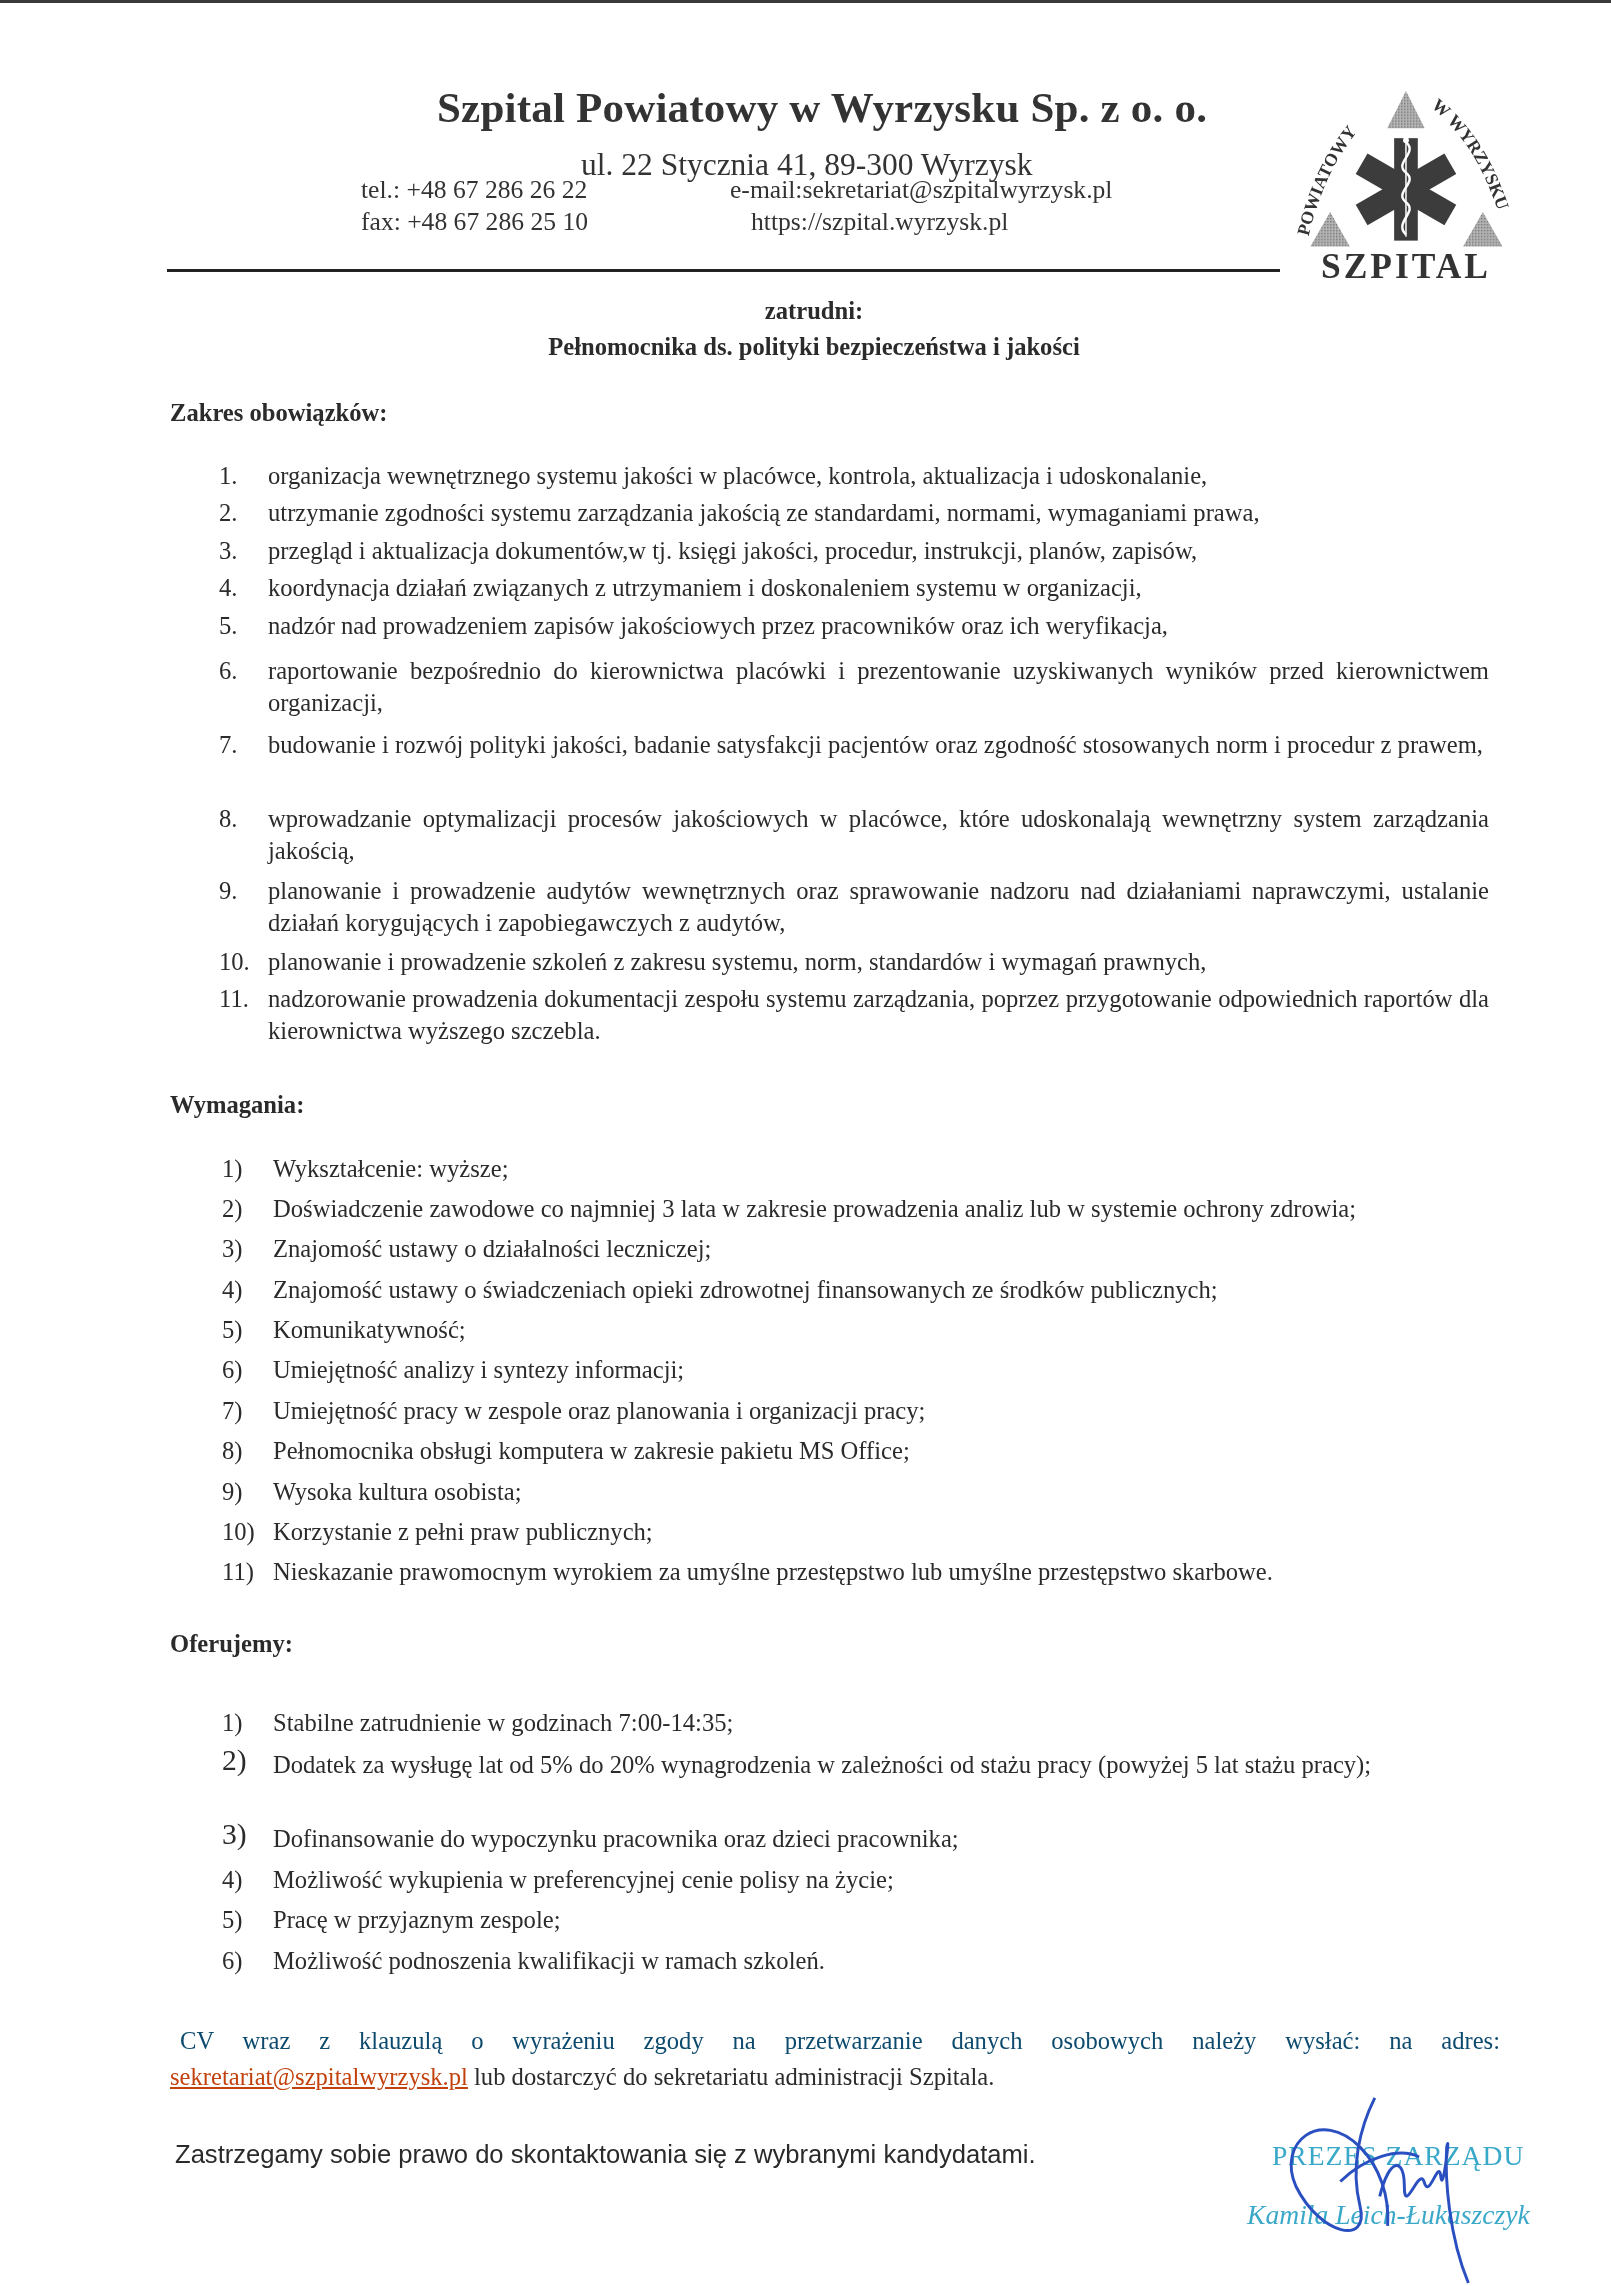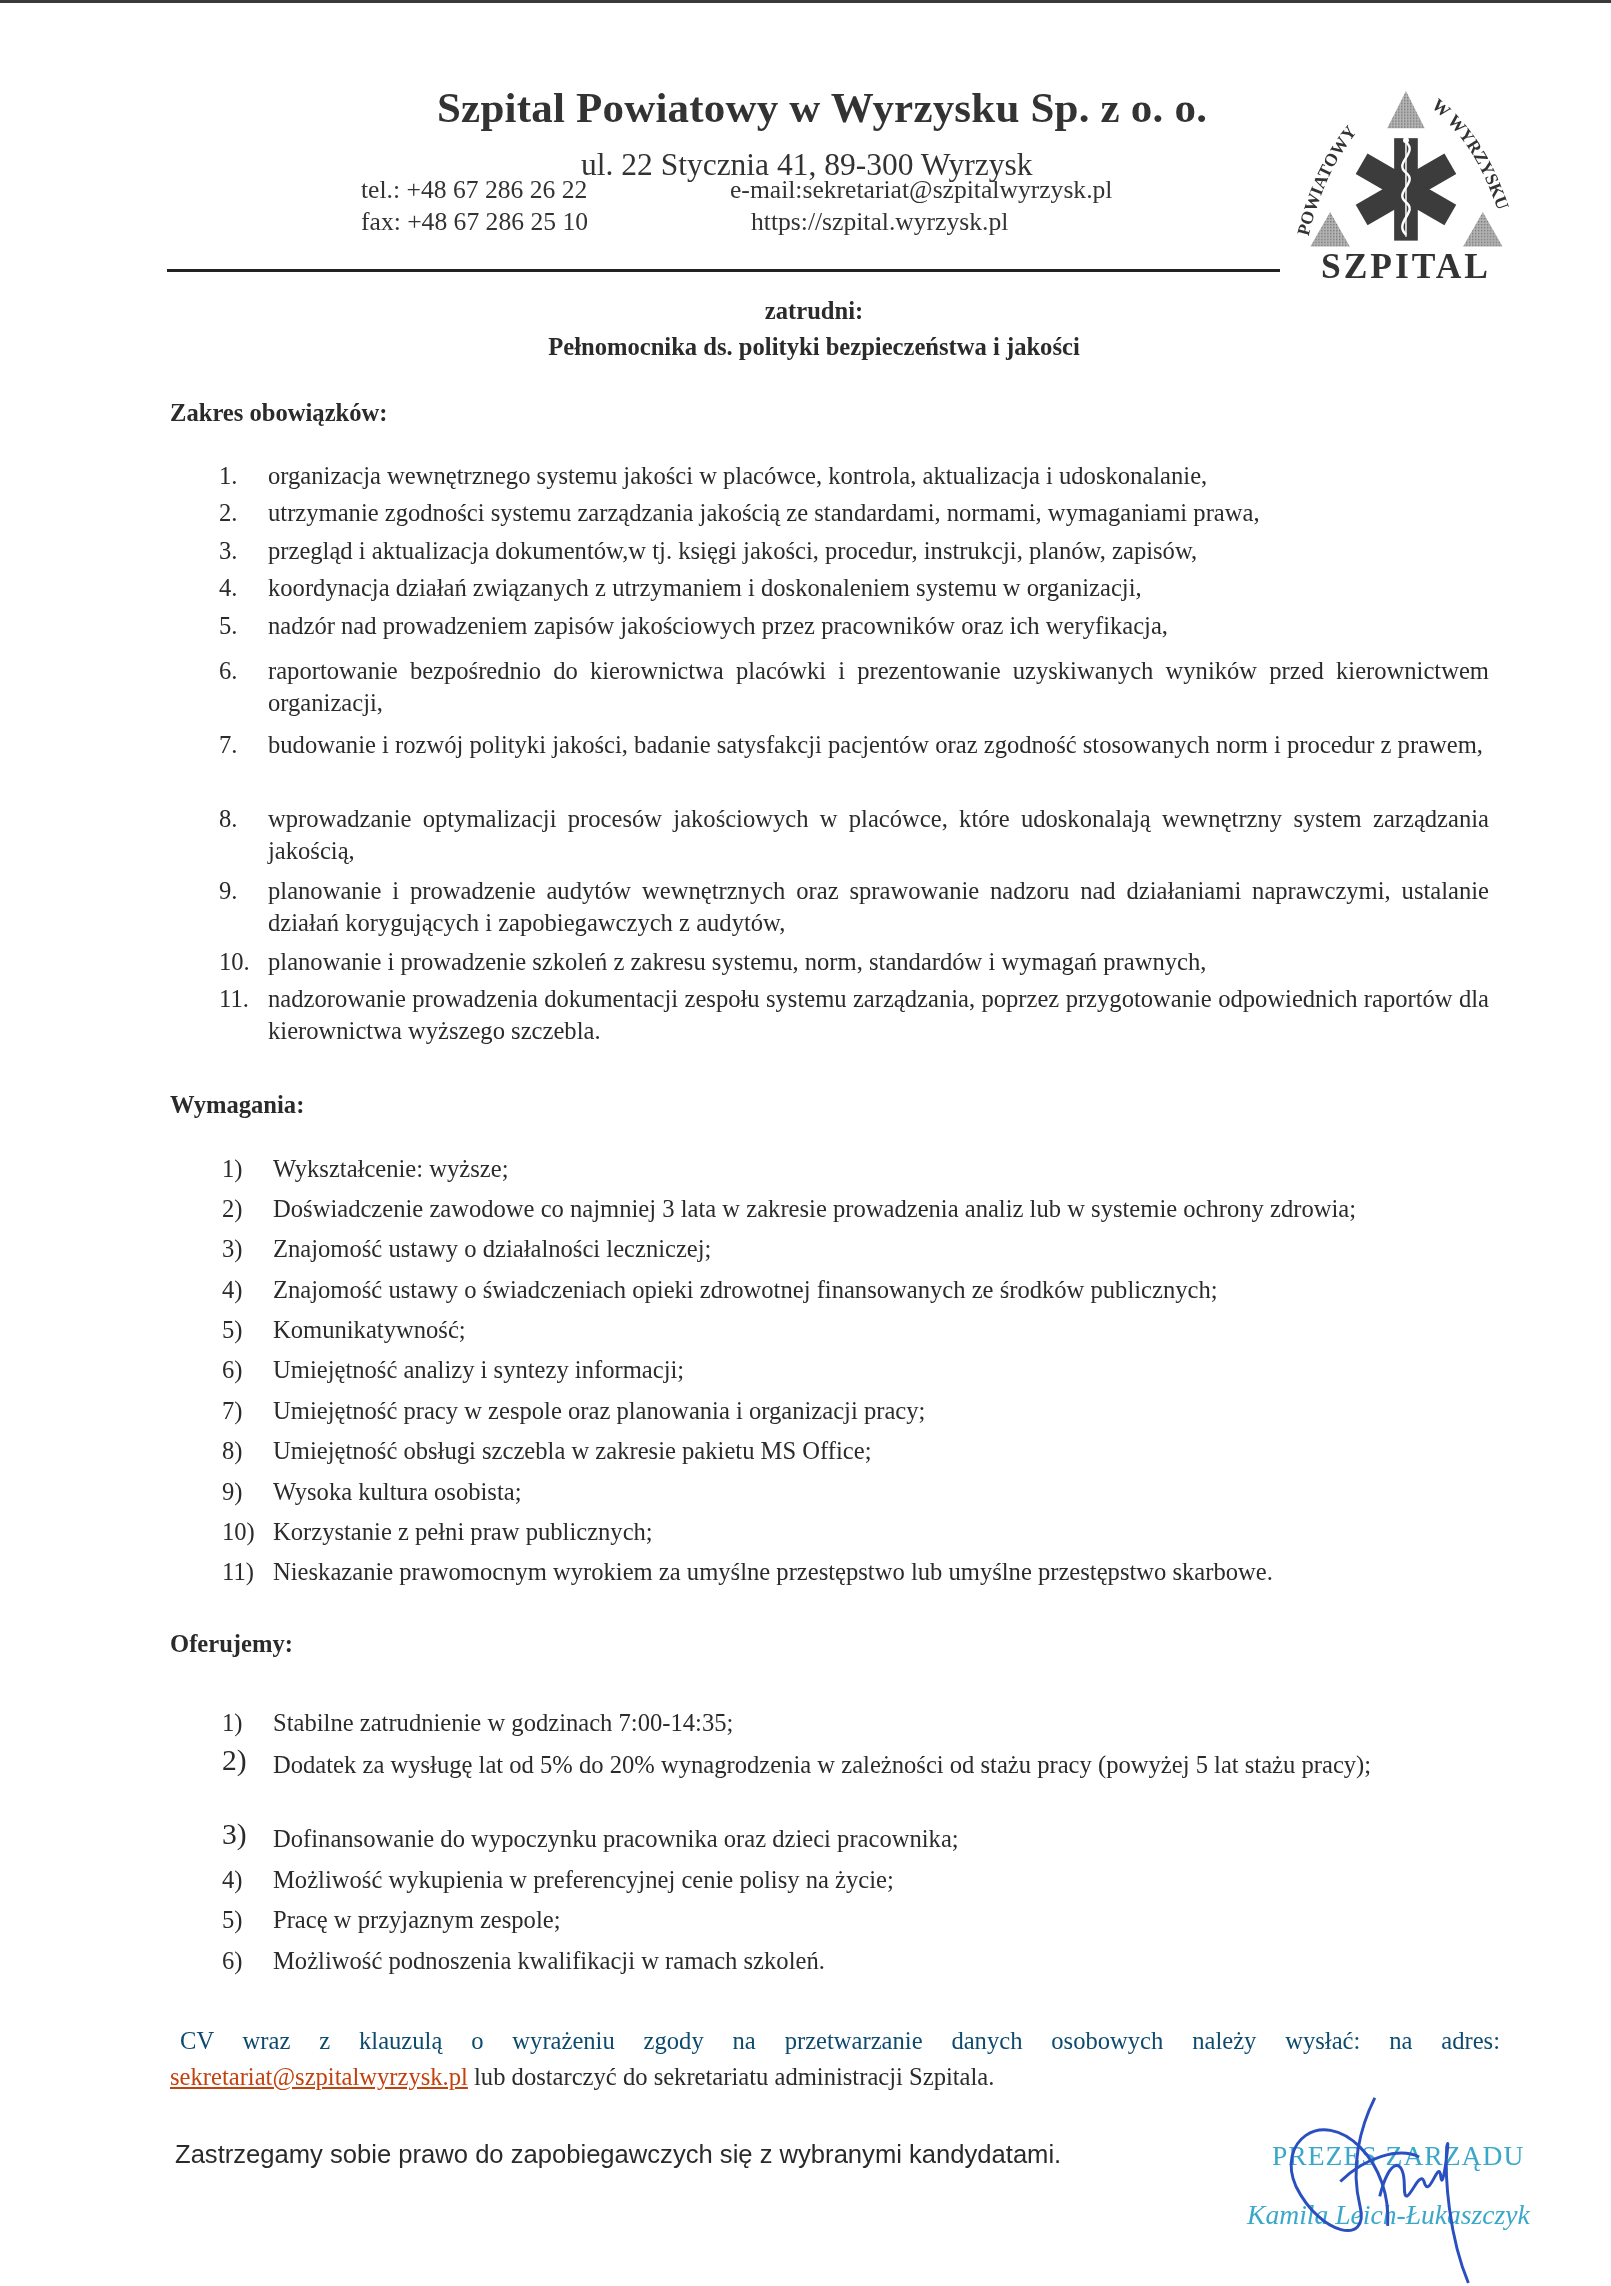--- a/index.html
+++ b/index.html
@@ -271,21 +271,21 @@
   <div class="list-item" style="top:1354px;">
       <span class="num">6)</span>
       <span class="txt">Umiejętność analizy i syntezy informacji;</span>
     </div>
   <div class="list-item" style="top:1395px;">
       <span class="num">7)</span>
       <span class="txt">Umiejętność pracy w zespole oraz planowania i organizacji pracy;</span>
     </div>
   <div class="list-item" style="top:1435px;">
       <span class="num">8)</span>
-      <span class="txt">Umiejętność obsługi szczebla w zakresie pakietu MS Office;</span>
+      <span class="txt">Pełnomocnika obsługi komputera w zakresie pakietu MS Office;</span>
     </div>
   <div class="list-item" style="top:1476px;">
       <span class="num">9)</span>
       <span class="txt">Wysoka kultura osobista;</span>
     </div>
   <div class="list-item" style="top:1516px;">
       <span class="num">10)</span>
       <span class="txt">Korzystanie z pełni praw publicznych;</span>
     </div>
   <div class="list-item" style="top:1556px;">
@@ -318,21 +318,21 @@
     </div>
   <div class="list-item" style="top:1945px;">
       <span class="num">6)</span>
       <span class="txt">Możliwość podnoszenia kwalifikacji w ramach szkoleń.</span>
     </div>
 </div>
 
 <div class="cv-para">CV wraz z klauzulą o wyrażeniu zgody na przetwarzanie danych osobowych należy wysłać: na adres:</div>
 <div class="cv-para2"><a class="cv-email">sekretariat@szpitalwyrzysk.pl</a><span> lub dostarczyć do sekretariatu administracji Szpitala.</span></div>
 
-<div class="reserve">Zastrzegamy sobie prawo do zapobiegawczych się z wybranymi kandydatami.</div>
+<div class="reserve">Zastrzegamy sobie prawo do skontaktowania się z wybranymi kandydatami.</div>
 
 <div class="stamp-title">PREZES ZARZĄDU</div>
 <div class="stamp-name">Kamila Leich-Łukaszczyk</div>
 <svg class="signature" viewBox="0 0 230 200" xmlns="http://www.w3.org/2000/svg">
   <path d="M 95 10 C 80 40, 70 80, 80 120 C 90 160, 40 150, 15 100 C -5 55, 40 20, 80 60 C 100 80, 110 110, 108 140" stroke="#2a4fc0" stroke-width="3" fill="none"></path>
   <path d="M 60 95 C 85 70, 120 60, 140 70" stroke="#2a4fc0" stroke-width="3" fill="none"></path>
   <path d="M 100 110 C 110 70, 125 70, 125 100 C 125 130, 140 80, 145 95 C 150 115, 160 70, 162 90 C 164 110, 172 40, 168 60 C 166 90, 170 150, 190 198" stroke="#2a4fc0" stroke-width="3" fill="none"></path>
 </svg>
 
 

